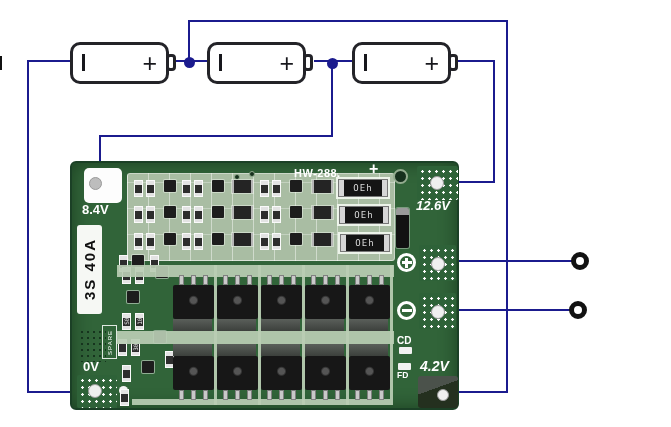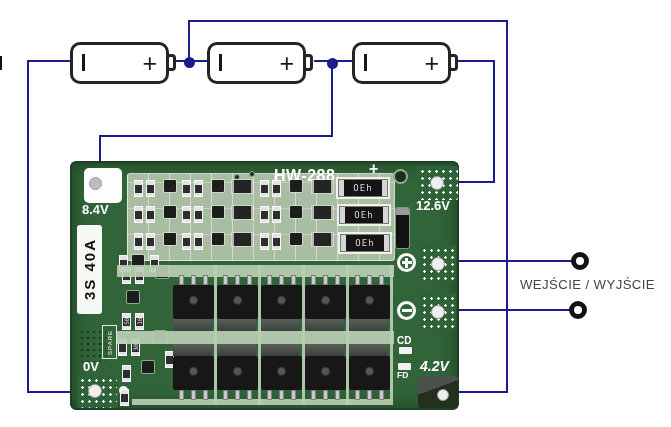--- a/index.html
+++ b/index.html
@@ -109,29 +109,29 @@
     <span class="nub"></span>
   </div>
 
   <div id="board">
     <div class="panel"></div>
 
     <div class="whitepad" style="left:12px;top:5px;width:38px;height:35px"></div>
     <div class="hole" style="left:17px;top:14px;width:13px;height:13px;background:#bdbdbd"></div>
     <div class="silk" style="left:10px;top:39px;font-size:13px">8.4V</div>
 
-    <div class="silk" style="left:202px;top:4px;font-size:16px;letter-spacing:.5px">HW-288.</div>
+    <div class="silk" style="left:222px;top:4px;font-size:11px;letter-spacing:.5px">HW-288.</div>
     <div class="silk" style="left:297px;top:-3px;font-size:16px">+</div>
     <div class="darkhole" style="left:321px;top:6px;width:15px;height:15px"></div>
     <div class="darkhole" style="left:162px;top:11px;width:6px;height:6px;border-width:1px"></div>
     <div class="darkhole" style="left:177px;top:8px;width:6px;height:6px;border-width:1px"></div>
 
     <div class="dotpad" style="left:345px;top:3px;width:41px;height:34px"></div>
     <div class="hole" style="left:358px;top:13px;width:14px;height:14px"></div>
-    <div class="silk" style="left:344px;top:35px;font-size:13px;">12.6V</div>
+    <div class="silk" style="left:344px;top:35px;font-size:13px;font-style:italic">12.6V</div>
 
     <div class="fuse" style="left:266px;top:16px;width:50px;height:18px">
         <span>OEh</span>
       </div>
     <div class="fuse" style="left:267px;top:43px;width:50px;height:18px">
         <span>OEh</span>
       </div>
     <div class="fuse" style="left:268px;top:71px;width:50px;height:18px">
         <span>OEh</span>
       </div>
@@ -305,15 +305,14 @@
           <div class="mos-body" style="left: 0px; top: 12px;"></div>
           <div class="leg" style="left: 6px; top: 46px;"></div>
           <div class="leg" style="left: 18px; top: 46px;"></div>
           <div class="leg" style="left: 30px; top: 46px;"></div>
         </div>
       </div>
   </div>
 
   <div class="ring" style="left:571px;top:252px"></div>
   <div class="ring" style="left:569px;top:301px"></div>
-  <div id="io-label">WEJŚCIE / WYJŚCIE</div>
 
 </div>
 
 </body></html>

